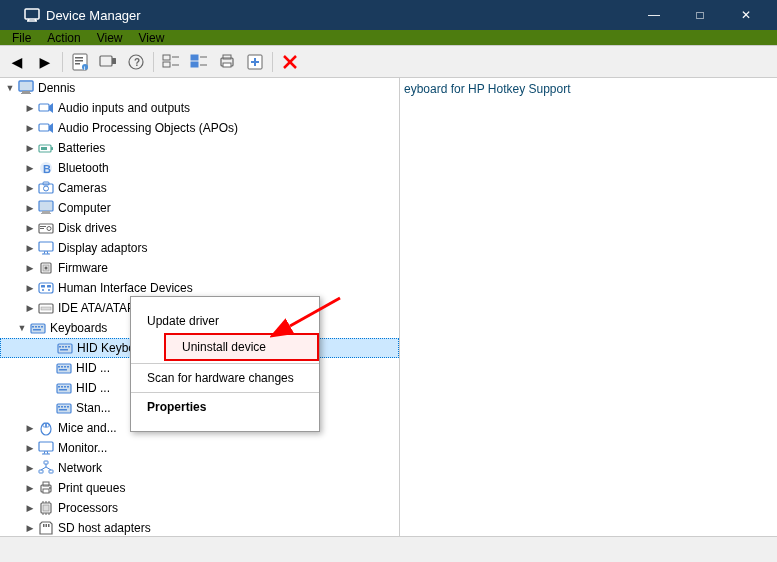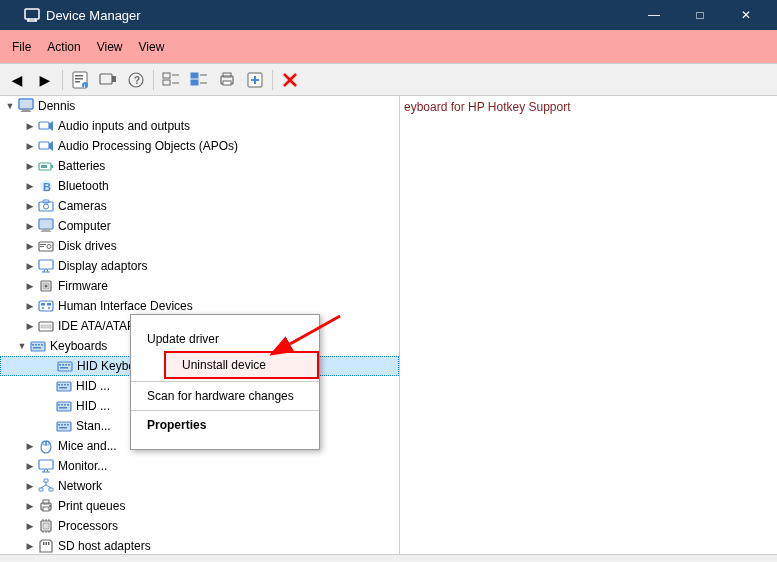--- a/index.html
+++ b/index.html
@@ -19,22 +19,22 @@
     .title-icon { width: 16px; height: 16px; display: flex; align-items: center; justify-content: center; }
     .title-bar-controls { display: flex; gap: 0; }
     .title-btn {
       width: 46px; height: 30px;
       display: flex; align-items: center; justify-content: center;
       cursor: pointer; font-size: 12px; color: white;
     }
 
     
     .menu-bar {
-      height: 34px;
-      background: #fca5a5;
+      height: 16px;
+      background: #4d7c0f;
       display: flex;
       align-items: center;
       padding: 0 4px;
       border-bottom: 1px solid #ccc;
     }
     .menu-item {
       padding: 2px 8px;
       cursor: pointer;
       font-size: 12px;
     }
@@ -581,19 +581,19 @@
         <marker id="arrowhead" markerWidth="8" markerHeight="6" refX="0" refY="3" orient="auto">
           <polygon points="0 0, 8 3, 0 6" fill="red"></polygon>
         </marker>
       </defs>
       <line x1="70" y1="10" x2="20" y2="38" stroke="red" stroke-width="3" marker-end="url(#arrowhead)"></line>
     </svg>
 
   </div>
 
   <div class="right-panel">
-    <span style="font-size:12px; color:#7f1d1d;">eyboard for HP Hotkey Support</span>
+    <span style="font-size:12px; color:#0c4a6e;">eyboard for HP Hotkey Support</span>
   </div>
 </div>
 
 <div class="status-bar">
   <span></span>
 </div>
 
 </body></html>

